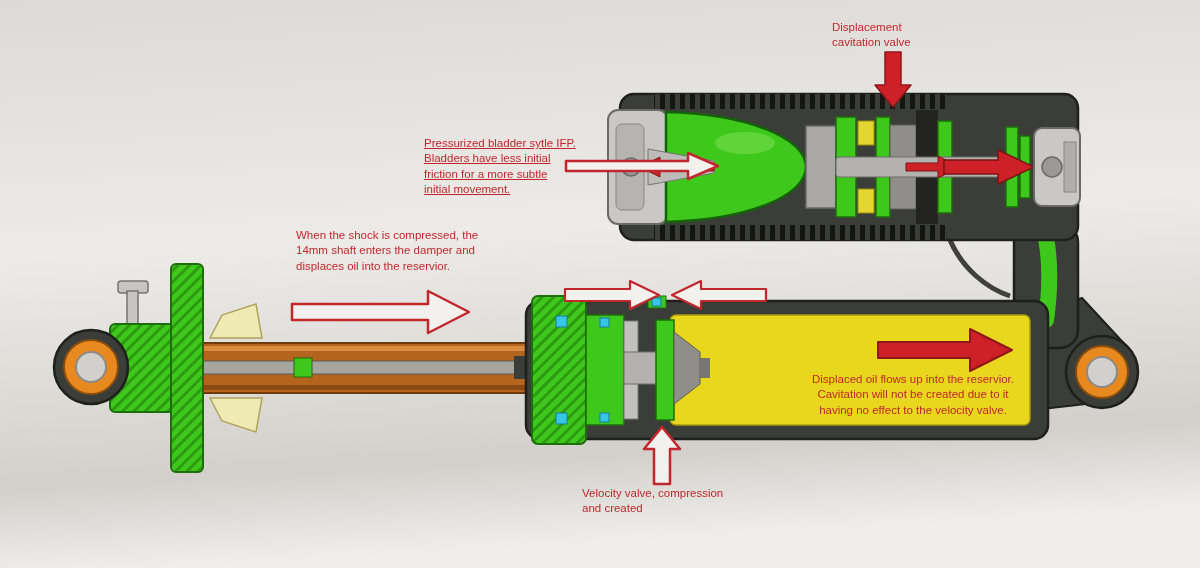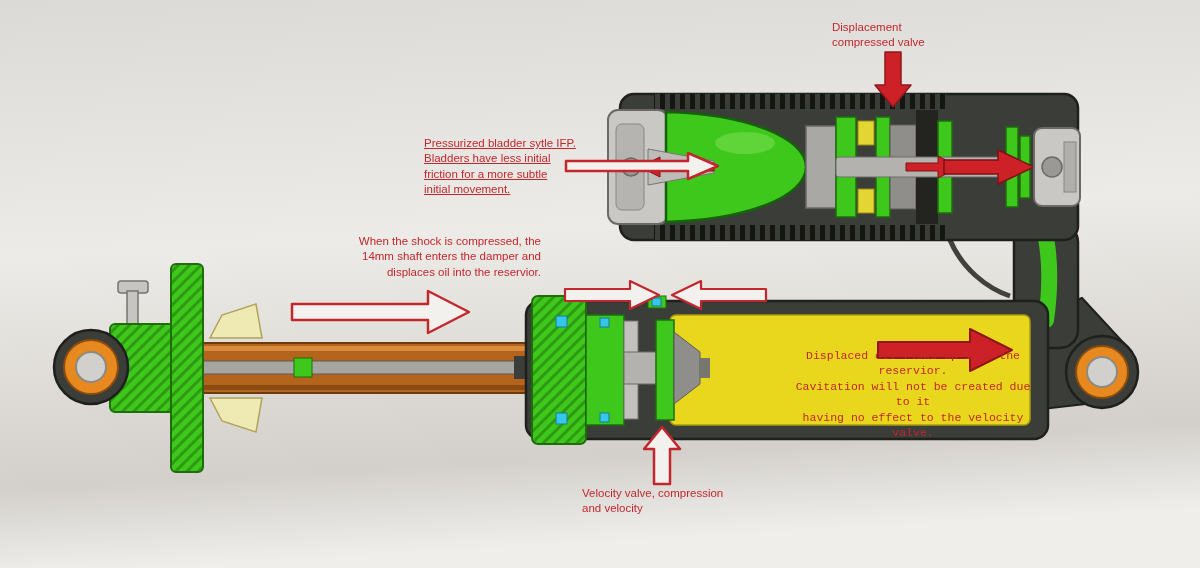--- a/index.html
+++ b/index.html
@@ -145,32 +145,32 @@
     <polygon points="566,161 688,161 688,153 718,166 688,179 688,171 566,171" fill="#f3f1ee" stroke="#c1272d" stroke-width="2.5"></polygon>
     <polygon points="292,304 428,304 428,291 469,312 428,333 428,320 292,320" fill="#f3f1ee" stroke="#c1272d" stroke-width="2.5"></polygon>
     <polygon points="565,289 630,289 630,281 659,295 630,309 630,301 565,301" fill="#f3f1ee" stroke="#c1272d" stroke-width="2.2"></polygon>
     <polygon points="766,289 701,289 701,281 672,295 701,309 701,301 766,301" fill="#f3f1ee" stroke="#c1272d" stroke-width="2.2"></polygon>
     <polygon points="878,342 970,342 970,329 1012,350 970,371 970,358 878,358" fill="#ce2127" stroke="#8f161b" stroke-width="2"></polygon>
     <polygon points="654,484 670,484 670,449 680,449 662,427 644,449 654,449" fill="#f3f1ee" stroke="#c1272d" stroke-width="2.5"></polygon>
   </g>
 </svg>
 
 <div class="ann" style="left:832px;top:20px;width:150px;">Displacement
-compressed valve</div>
+cavitation valve</div>
 
 <div class="ann" style="left:424px;top:136px;width:175px;text-decoration:underline;">Pressurized bladder sytle IFP.
 Bladders have less initial
 friction for a more subtle
 initial movement.</div>
 
-<div class="ann" style="left:296px;top:234px;width:245px;text-align:right;">When the shock is compressed, the
+<div class="ann" style="left:296px;top:228px;width:245px;">When the shock is compressed, the
 14mm shaft enters the damper and
 displaces oil into the reservior.</div>
 
 
-<div class="ann center" style="left:788px;top:348px;width:250px;font-family:Liberation Mono, monospace;">Displaced oil flows up into the reservior.
+<div class="ann center" style="left:788px;top:372px;width:250px;">Displaced oil flows up into the reservior.
 Cavitation will not be created due to it
 having no effect to the velocity valve.</div>
 
 <div class="ann" style="left:582px;top:486px;width:200px;">Velocity valve, compression
-and velocity</div>
+and created</div>
 
 </div>
 
 </body></html>

